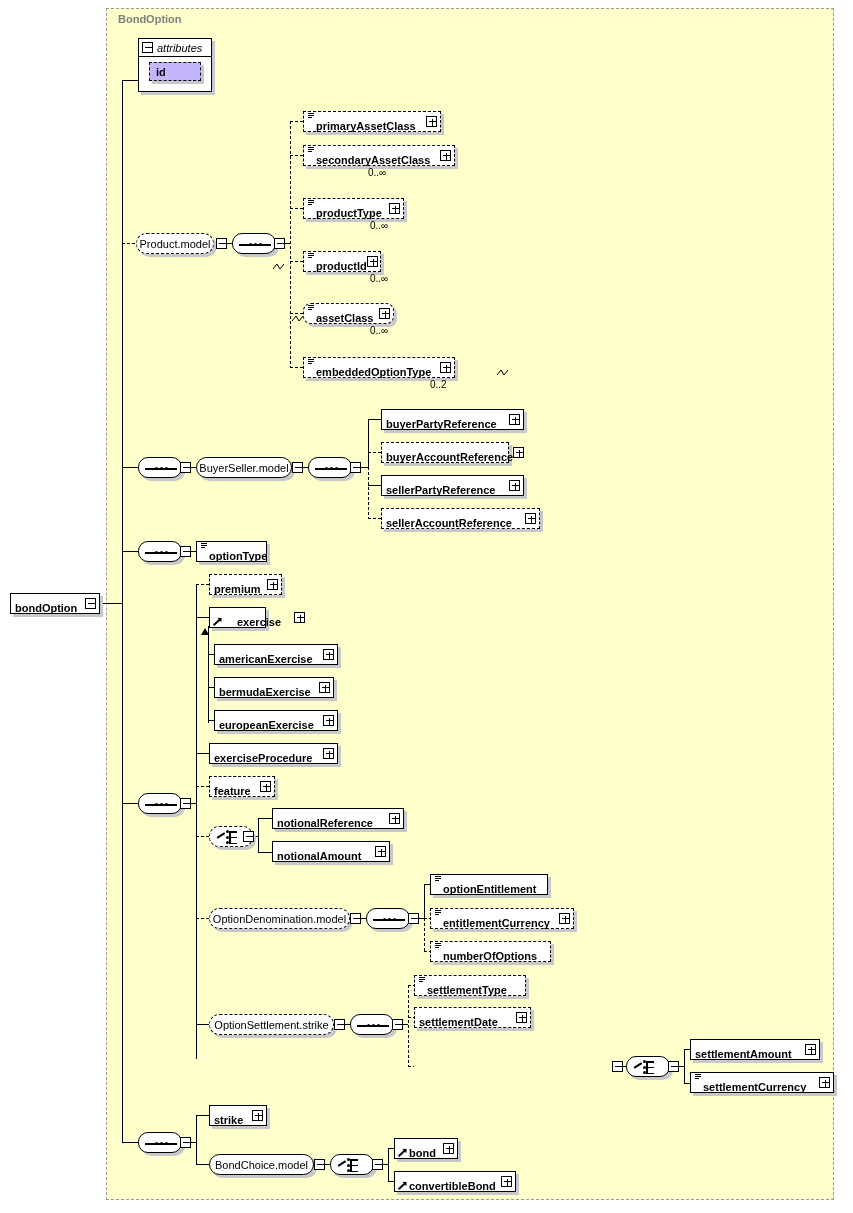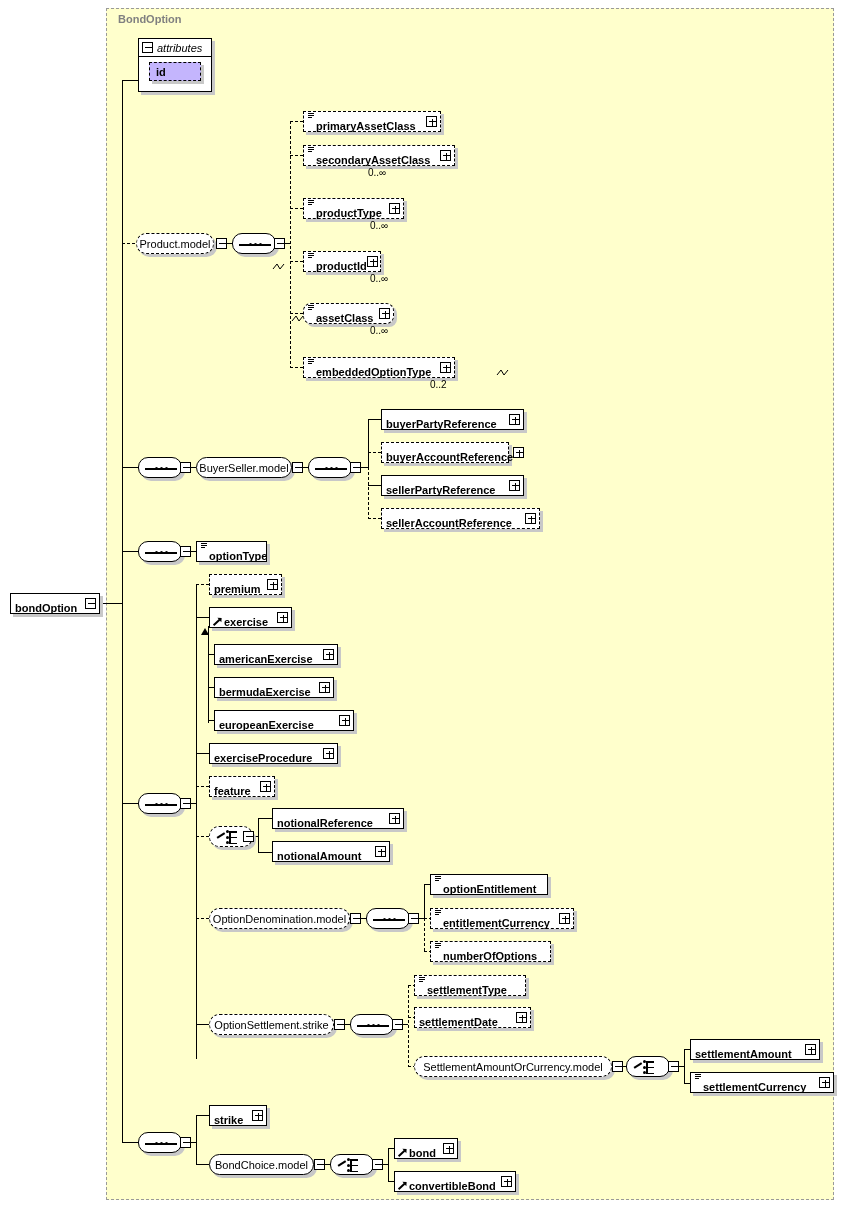--- a/index.html
+++ b/index.html
@@ -448,37 +448,37 @@
         <span class="d d3"></span>
     </span>
   </div>
   <div class="pm-ext" style="left:180px; top:798px;"></div>
 
   <div class="node opt" style="left:209px; top:574px; width:73px;">
     <span class="lbl">premium</span>
     <span class="pm plus" style="margin-left:auto"></span>
   </div>
 
-  <div class="node" style="left:209px; top:607px; width:83px;">
+  <div class="node" style="left:209px; top:607px; width:57px;gap:13px;">
     <span class="subarrow"></span>
     <span class="lbl">exercise</span>
     <span class="pm plus" style="margin-left:auto"></span>
   </div>
 
   <div class="node" style="left:214px; top:644px; width:124px;">
     <span class="lbl">americanExercise</span>
     <span class="pm plus" style="margin-left:auto"></span>
   </div>
 
   <div class="node" style="left:214px; top:677px; width:120px;">
     <span class="lbl">bermudaExercise</span>
     <span class="pm plus" style="margin-left:auto"></span>
   </div>
 
-  <div class="node" style="left:214px; top:710px; width:140px;">
+  <div class="node" style="left:214px; top:710px; width:124px;">
     <span class="lbl">europeanExercise</span>
     <span class="pm plus" style="margin-left:auto"></span>
   </div>
 
   <div class="node" style="left:209px; top:743px; width:129px;">
     <span class="lbl">exerciseProcedure</span>
     <span class="pm plus" style="margin-left:auto"></span>
   </div>
 
   <div class="node opt" style="left:209px; top:776px; width:66px;">
@@ -575,23 +575,20 @@
         <i></i>
       </span>
     <span class="lbl">settlementType</span>
   </div>
 
   <div class="node opt" style="left:414px; top:1007px; width:117px;">
     <span class="lbl">settlementDate</span>
     <span class="pm plus" style="margin-left:auto"></span>
   </div>
 
-  <div class="mg opt" style="left:414px; top:1056px; width:198px;">
-    <span>SettlementAmountOrCurrency.model</span>
-  </div>
   <div class="pm-ext" style="left:612px; top:1061px;"></div>
 
   <div class="comp" style="left:626px; top:1056px;">
     <span class="choart">
       <span class="diag"></span>
         <span class="spine"></span>
       <span class="st st1"></span>
         <span class="st st2"></span>
         <span class="st st3"></span>
       <span class="cd cd1"></span>

